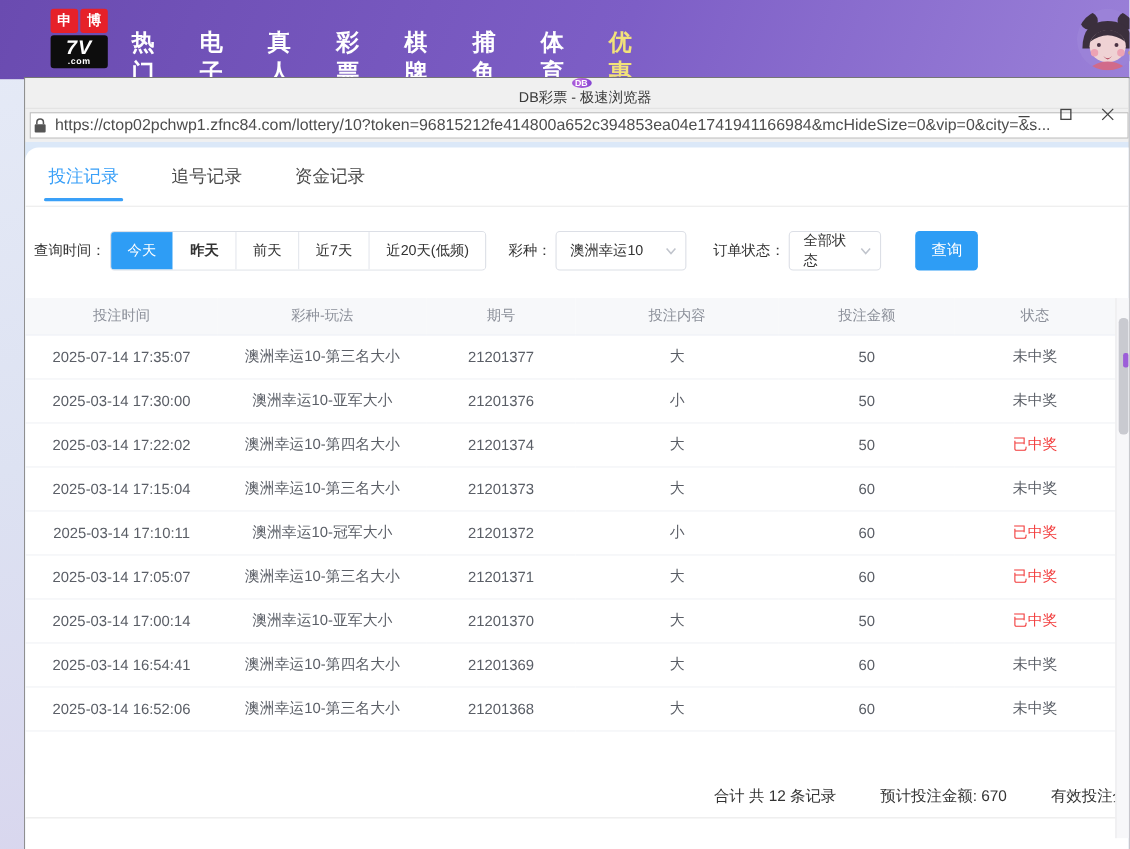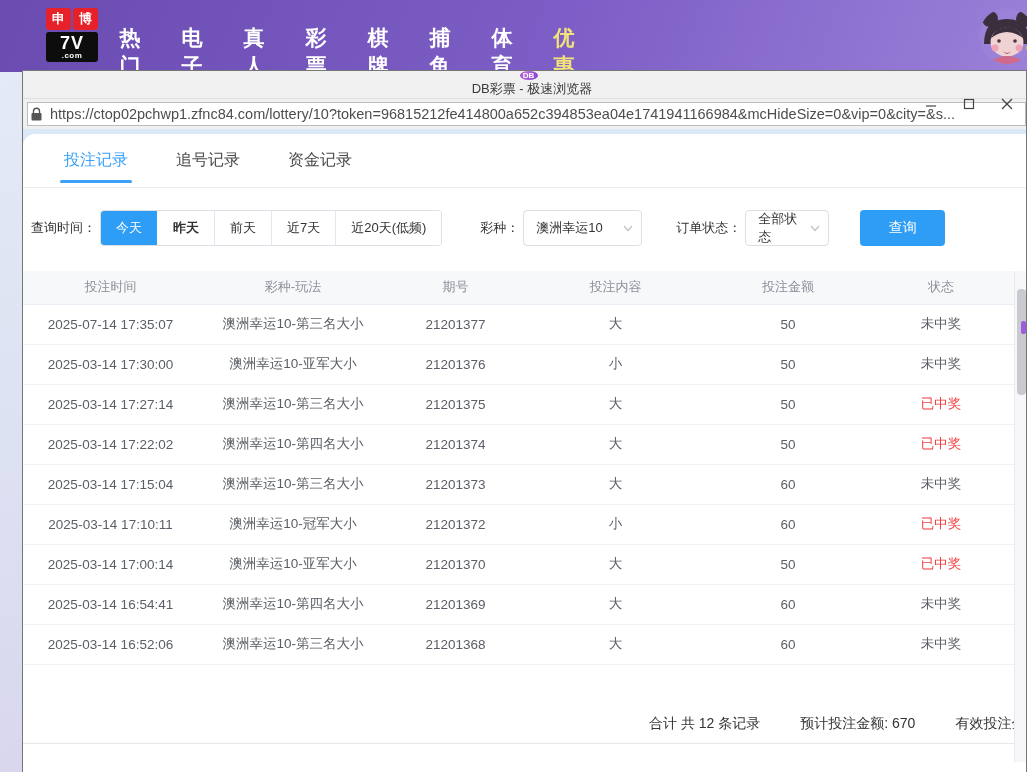--- a/index.html
+++ b/index.html
@@ -9,21 +9,21 @@
 
   
   .site-header { position:absolute; top:0; left:0; width:1027px; height:72px;
                  background:linear-gradient(110deg,#6a4bb0 0%,#7d5ec6 55%,#9a80d8 100%); }
   .logo { position:absolute; left:46px; top:8px; width:52px; cursor:pointer; }
   .logo-row { display:flex; gap:2px; }
   .logo-sq { width:25px; height:22px; background:#e62129; color:#fff; border-radius:3px;
              font-size:13px; font-weight:bold; display:flex; align-items:center; justify-content:center; }
   .logo-box { margin-top:2px; width:52px; height:30px; background:#0d0d0d; border-radius:3px;
               color:#fff; text-align:center; line-height:1; }
-  .logo-7v { font-size:18px; font-weight:bold; letter-spacing:1px; padding-top:2px; }
+  .logo-7v { font-size:18px; font-weight:bold; font-style:italic; letter-spacing:1px; padding-top:2px; }
   .logo-com { font-size:8px; font-weight:bold; letter-spacing:.5px; }
   .site-nav { position:absolute; left:113px; top:24px; display:flex; gap:28px; }
   .nav-item { width:34px; text-align:center; color:#fff; font-size:21px; font-weight:bold; cursor:pointer; }
   .nav-item.highlight { color:#f2e27a; }
   .avatar { position:absolute; left:979px; top:8px; width:56px; height:56px; border-radius:50%;
             overflow:hidden; cursor:pointer; }
 
   
   .window { position:absolute; left:22px; top:70px; width:1005px; height:702px;
             background:#fff; border:1px solid #767676; border-bottom:0; }
@@ -38,42 +38,42 @@
   .urlrow { height:30px; background:#f0f0f0; padding:3px 0 3px 4px; }
   .urlbox { height:24px; background:#fff; border:1px solid #bdbdbd; display:flex; align-items:center;
             padding:0 3px; font-size:14.5px; color:#4d4d4d; white-space:nowrap; overflow:hidden; }
   .lock { margin-right:8px; flex:0 0 auto; }
 
   
   .content { position:absolute; top:58px; left:0; right:0; bottom:0; background:#dbe8f8; }
   .card { position:absolute; top:5px; left:0; right:0; bottom:0; background:#fff;
           border-top-left-radius:12px; overflow:hidden; }
 
-  .tabsbar { height:54px; border-bottom:1px solid #ececec; display:flex; align-items:center; padding-left:39px; }
+  .tabsbar { height:54px; border-bottom:1px solid #ececec; display:flex; align-items:center; padding-left:19px; }
   .tab { position:relative; height:100%; display:flex; align-items:center; margin-right:44px;
          font-size:16px; color:#4a4a4a; cursor:pointer; padding:0 2px; }
   .tab.active { color:#3aa0f8; }
   .tab.active::after { content:''; position:absolute; left:-2px; right:-2px; bottom:4px; height:3px;
                        border-radius:2px; background:#3aa0f8; }
 
   .filters { position:absolute; top:76px; left:0; right:0; height:36px;
              display:flex; align-items:center; padding-left:8px; font-size:13px; color:#333; }
   .flabel { margin-right:4px; }
-  .time-group { display:flex; border:1px solid #dcdfe6; border-radius:4px; overflow:hidden; margin-right:38px;align-items:flex-end; }
+  .time-group { display:flex; border:1px solid #dcdfe6; border-radius:4px; overflow:hidden; margin-right:20px;align-items:flex-end; }
   .time-btn { height:34px; line-height:34px; padding:0 15px; background:#fff; color:#333;
               font-size:13px; cursor:pointer; border:0; font-family:inherit; }
   .time-btn + .time-btn { border-left:1px solid #e4e7ed; }
   .time-btn.active { background:#2e9df5; color:#fff; }
   .time-btn.active + .time-btn { border-left-color:transparent;font-weight:bold; }
   .select { position:relative; height:36px; border:1px solid #dcdfe6; border-radius:4px; background:#fff;
             display:flex; align-items:center; padding:0 26px 0 12px; color:#333; cursor:pointer; }
   .select .chev { position:absolute; right:8px; top:14px; }
-  .sel-lottery { width:119px; margin-right:34px; }
+  .sel-lottery { width:119px; margin-right:24px; }
   .sel-status  { width:84px;  margin-right:31px;align-items:center; }
-  .btn-query { width:85px; height:36px; background:#2e9df5; color:#fff; border:0; border-radius:4px;
+  .btn-query { width:57px; height:36px; background:#2e9df5; color:#fff; border:0; border-radius:4px;
                font-size:14px; cursor:pointer; font-family:inherit; }
 
   .table-wrap { position:absolute; top:137px; left:0; width:991px; }
   table { width:991px; border-collapse:collapse; table-layout:fixed; }
   th { height:33px; background:#f7f8fa; color:#8b8f99; font-weight:normal; font-size:13px;
        border-bottom:1px solid #ebeef5; }
   td { height:40px; text-align:center; font-size:13.5px; color:#5a5e66; border-bottom:1px solid #f0f2f5; }
   td.won { color:#f23c3c; }
 
   .summary { position:absolute; top:570px; left:0; right:12px; height:40px; background:#fff;
@@ -235,28 +235,20 @@
 
           <tr>
             <td>2025-03-14 17:30:00</td>
             <td>澳洲幸运10-亚军大小</td>
             <td>21201376</td>
             <td>小</td>
             <td>50</td>
             <td>未中奖</td>
           </tr>
 
-          <tr>
-            <td>2025-03-14 17:27:14</td>
-            <td>澳洲幸运10-第三名大小</td>
-            <td>21201375</td>
-            <td>大</td>
-            <td>50</td>
-            <td class="won">已中奖</td>
-          </tr>
 
           <tr>
             <td>2025-03-14 17:22:02</td>
             <td>澳洲幸运10-第四名大小</td>
             <td>21201374</td>
             <td>大</td>
             <td>50</td>
             <td class="won">已中奖</td>
           </tr>
 
@@ -271,20 +263,28 @@
 
           <tr>
             <td>2025-03-14 17:10:11</td>
             <td>澳洲幸运10-冠军大小</td>
             <td>21201372</td>
             <td>小</td>
             <td>60</td>
             <td class="won">已中奖</td>
           </tr>
 
+          <tr>
+            <td>2025-03-14 17:05:07</td>
+            <td>澳洲幸运10-第三名大小</td>
+            <td>21201371</td>
+            <td>大</td>
+            <td>60</td>
+            <td class="won">已中奖</td>
+          </tr>
 
           <tr>
             <td>2025-03-14 17:00:14</td>
             <td>澳洲幸运10-亚军大小</td>
             <td>21201370</td>
             <td>大</td>
             <td>50</td>
             <td class="won">已中奖</td>
           </tr>
 

